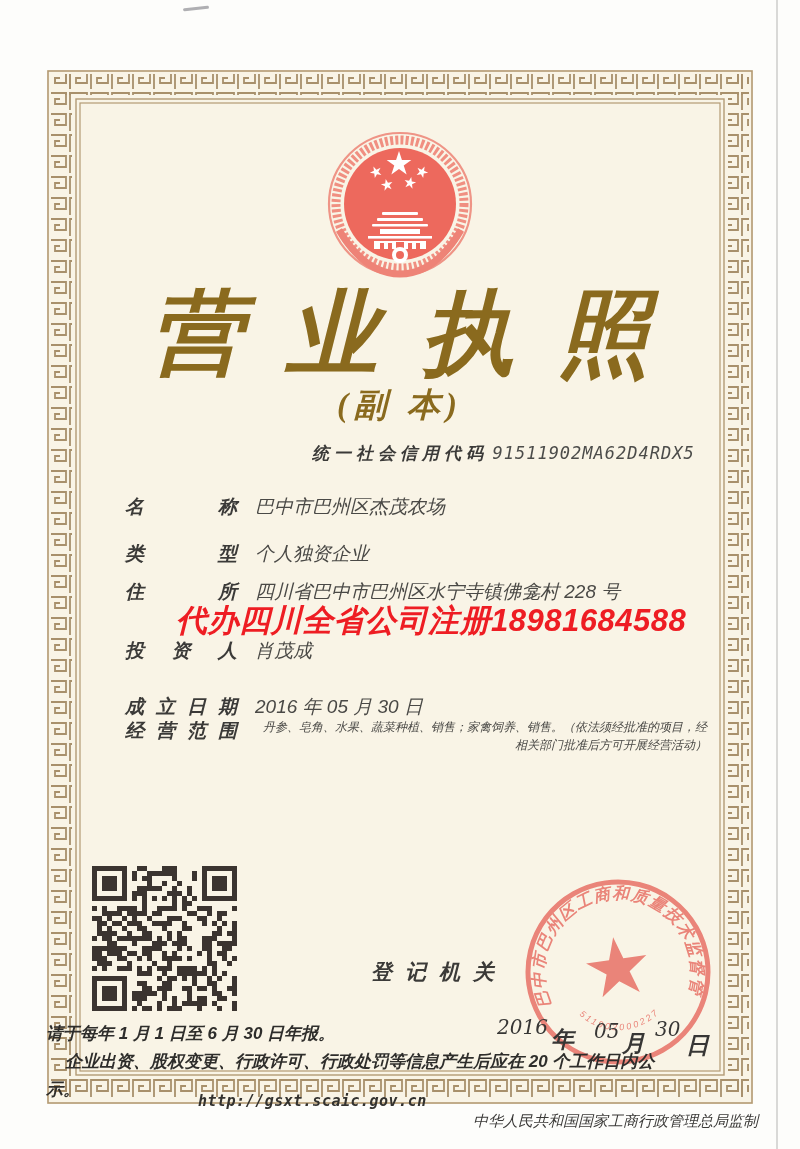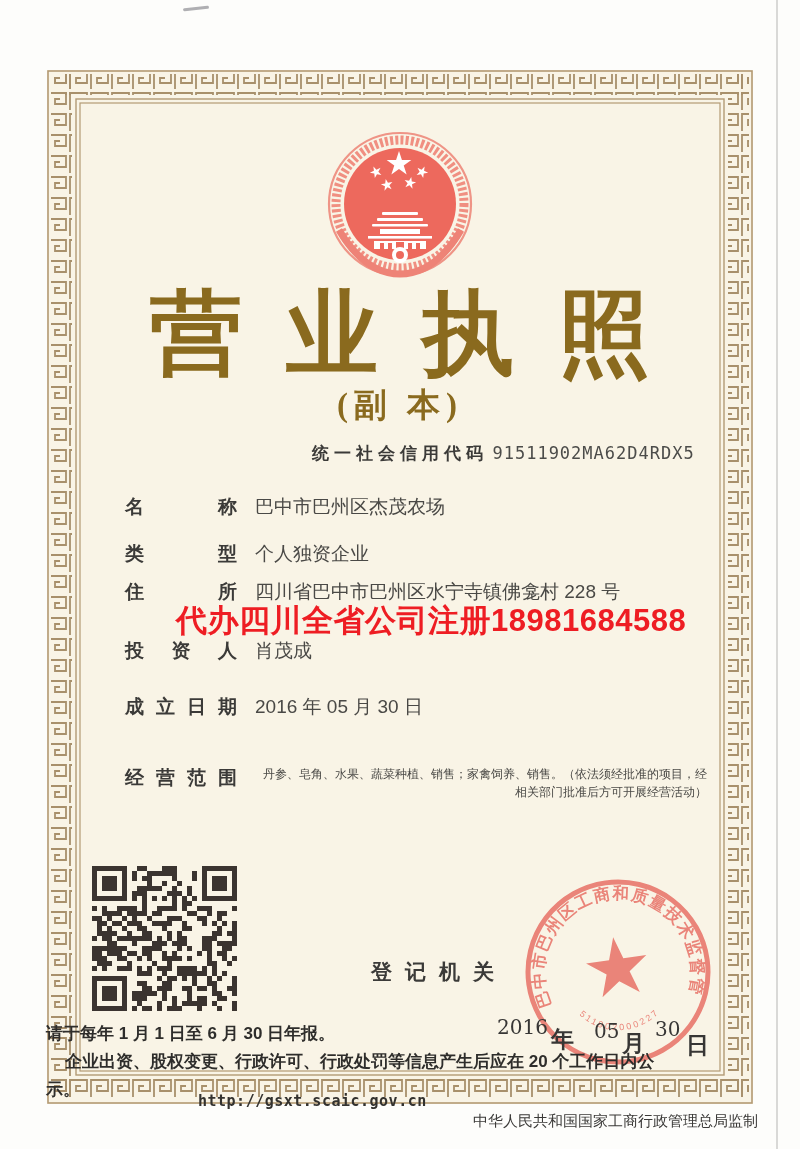--- a/index.html
+++ b/index.html
@@ -1,17 +1,17 @@
 <!DOCTYPE html>
 <html><head>
 <meta charset="utf-8">
 <style>
   html,body{margin:0;padding:0;background:#ffffff;}
   body{font-family:"Liberation Sans","DejaVu Sans",sans-serif;}
-  #scan{position:relative;width:800px;height:1149px;background:#fdfdfb;overflow:hidden;}
+  #scan{position:relative;width:800px;height:1149px;background:#fdfdfb;overflow:hidden;font-style:italic;}
   
   #paper{position:absolute;left:47px;top:70px;width:706px;height:1034px;background:#f9f4e6;}
   #frame{position:absolute;left:47px;top:70px;}
   
   #emblem{position:absolute;left:325px;top:126px;}
   
   #title{position:absolute;left:0;top:272px;width:100%;text-align:center;
     font-size:92px;font-weight:900;color:#8a6a1e;letter-spacing:44px;text-indent:44px;
     font-family:"Liberation Serif","DejaVu Serif",serif;white-space:nowrap;}
   #subtitle{position:absolute;left:0;top:383px;width:100%;text-align:center;
@@ -130,21 +130,21 @@
     <div class="fvalue">四川省巴中市巴州区水宁寺镇佛龛村 228 号</div>
   </div>
   <div class="row" style="top:638px;">
     <div class="flabel">投资人</div>
     <div class="fvalue">肖茂成</div>
   </div>
   <div class="row" style="top:694px;">
     <div class="flabel">成立日期</div>
     <div class="fvalue">2016 年 05 月 30 日</div>
   </div>
-  <div class="row" style="top:718px;margin-top:47px;">
+  <div class="row" style="top:718px;">
     <div class="flabel">经营范围</div>
     <div class="fvalue wrap">丹参、皂角、水果、蔬菜种植、销售；家禽饲养、销售。（依法须经批准的项目，经相关部门批准后方可开展经营活动）</div>
   </div>
 
   <div id="watermark">代办四川全省公司注册18981684588</div>
 
   <svg id="qr" viewBox="0 0 145 145">
       <rect x="0" y="0" width="5" height="5" fill="#3b3430"></rect>
       <rect x="5" y="0" width="5" height="5" fill="#3b3430"></rect>
       <rect x="10" y="0" width="5" height="5" fill="#3b3430"></rect>

